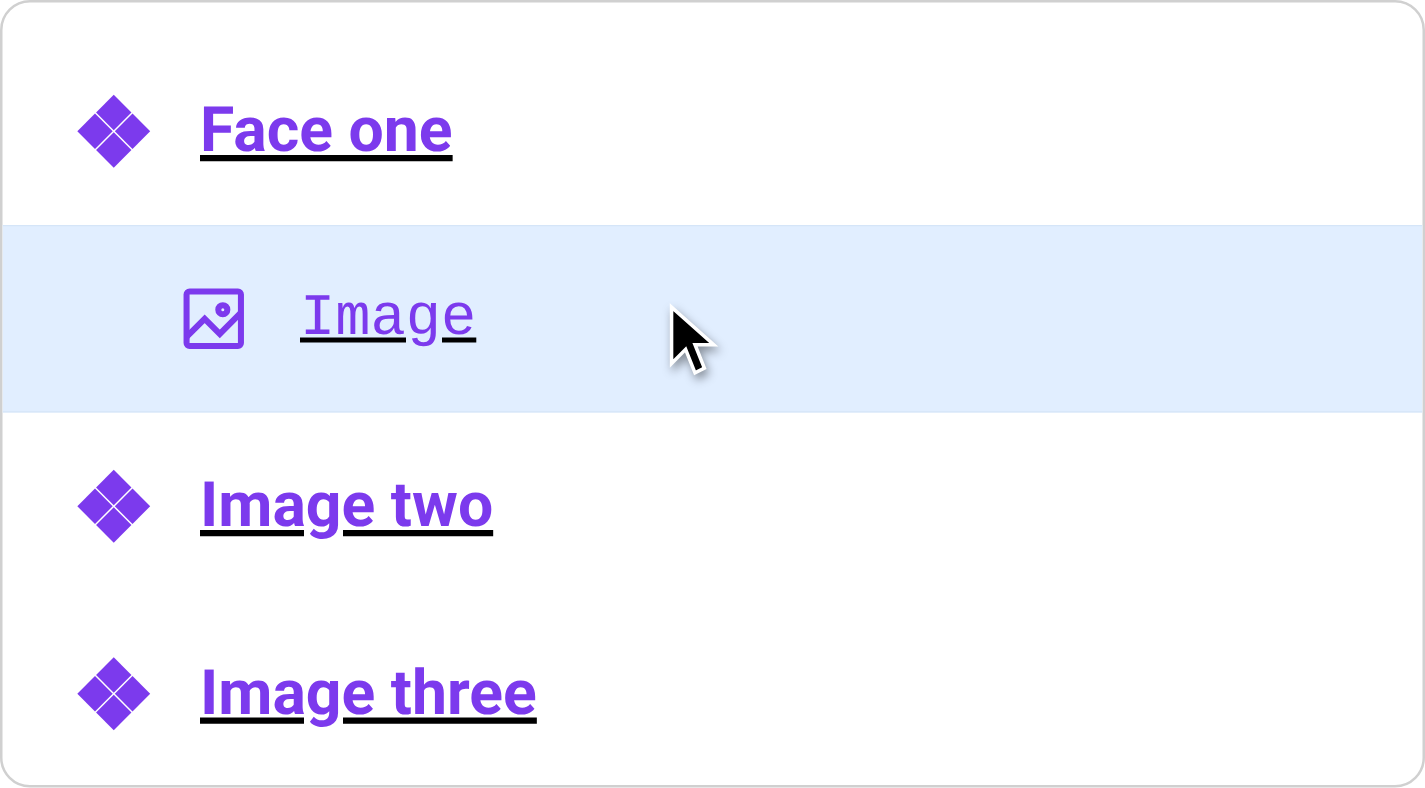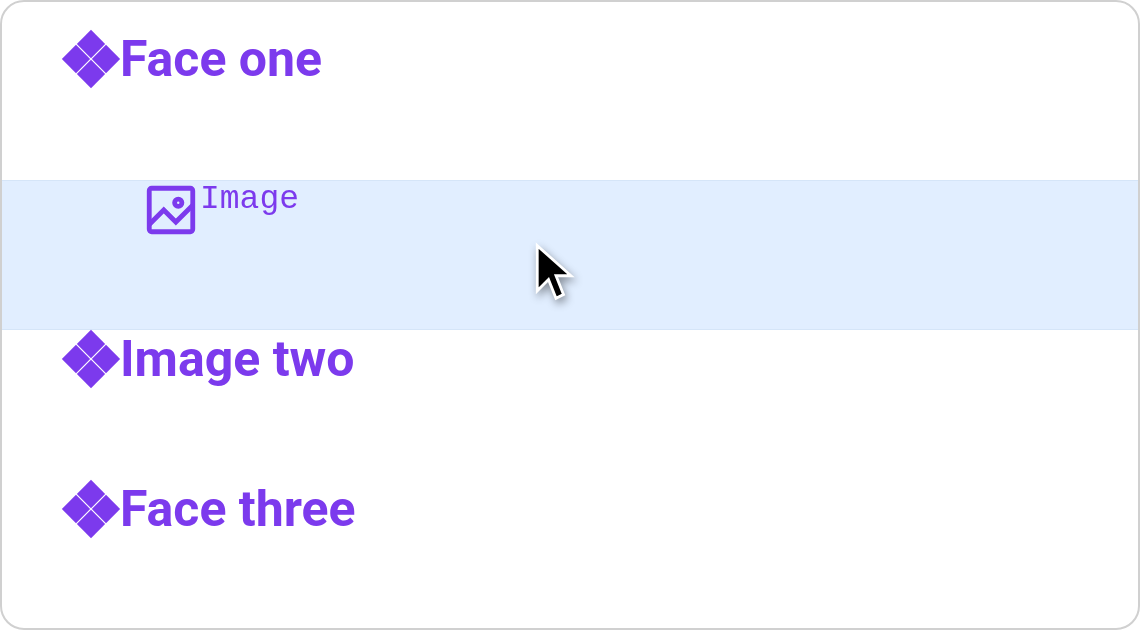--- a/index.html
+++ b/index.html
@@ -16,39 +16,41 @@
       font-family: -apple-system, BlinkMacSystemFont, "Segoe UI", Roboto, sans-serif;
       overflow: hidden;
       position: relative;
     }
     .list {
       width: 100%;
       padding-top: 28px;
     }
     .item {
       display: flex;
-      align-items: flex-start;
+      align-items: center;
       height: 150px;
       padding-left: 60px;
+      gap: 40px;
+      text-decoration: underline;
     }
     .item.child {
       padding-left: 140px;
       background: #e1eeff;
       border-top: 1px solid #d5e5f8;
       border-bottom: 1px solid #d5e5f8;
     }
     .item-label {
       font-size: 50px;
       font-weight: 700;
       color: #7c3aed;
     }
     .item.child .item-label {
       font-weight: 400;
       font-family: "Courier New", monospace;
-      font-size: 33px;
+      font-size: 47px;
       color: #7c3aed;
     }
     .icon-diamond {
       width: 58px;
       height: 58px;
       position: relative;
       flex-shrink: 0;
     }
     .icon-diamond .d {
       position: absolute;
@@ -110,20 +112,20 @@
     <span class="item-label">Image two</span>
   </div>
 
   <div class="item">
     <div class="icon-diamond">
       <div class="d d1"></div>
         <div class="d d2"></div>
         <div class="d d3"></div>
         <div class="d d4"></div>
     </div>
-    <span class="item-label">Face three</span>
+    <span class="item-label">Image three</span>
   </div>
 
 </div>
 
 <svg class="cursor" viewBox="0 0 24 32">
   <path d="M 2 2 L 2 26 L 8 20 L 12 30 L 16 28 L 12 18 L 20 18 Z" fill="#000000" stroke="#ffffff" stroke-width="1.5"></path>
 </svg>
 
 </body></html>

